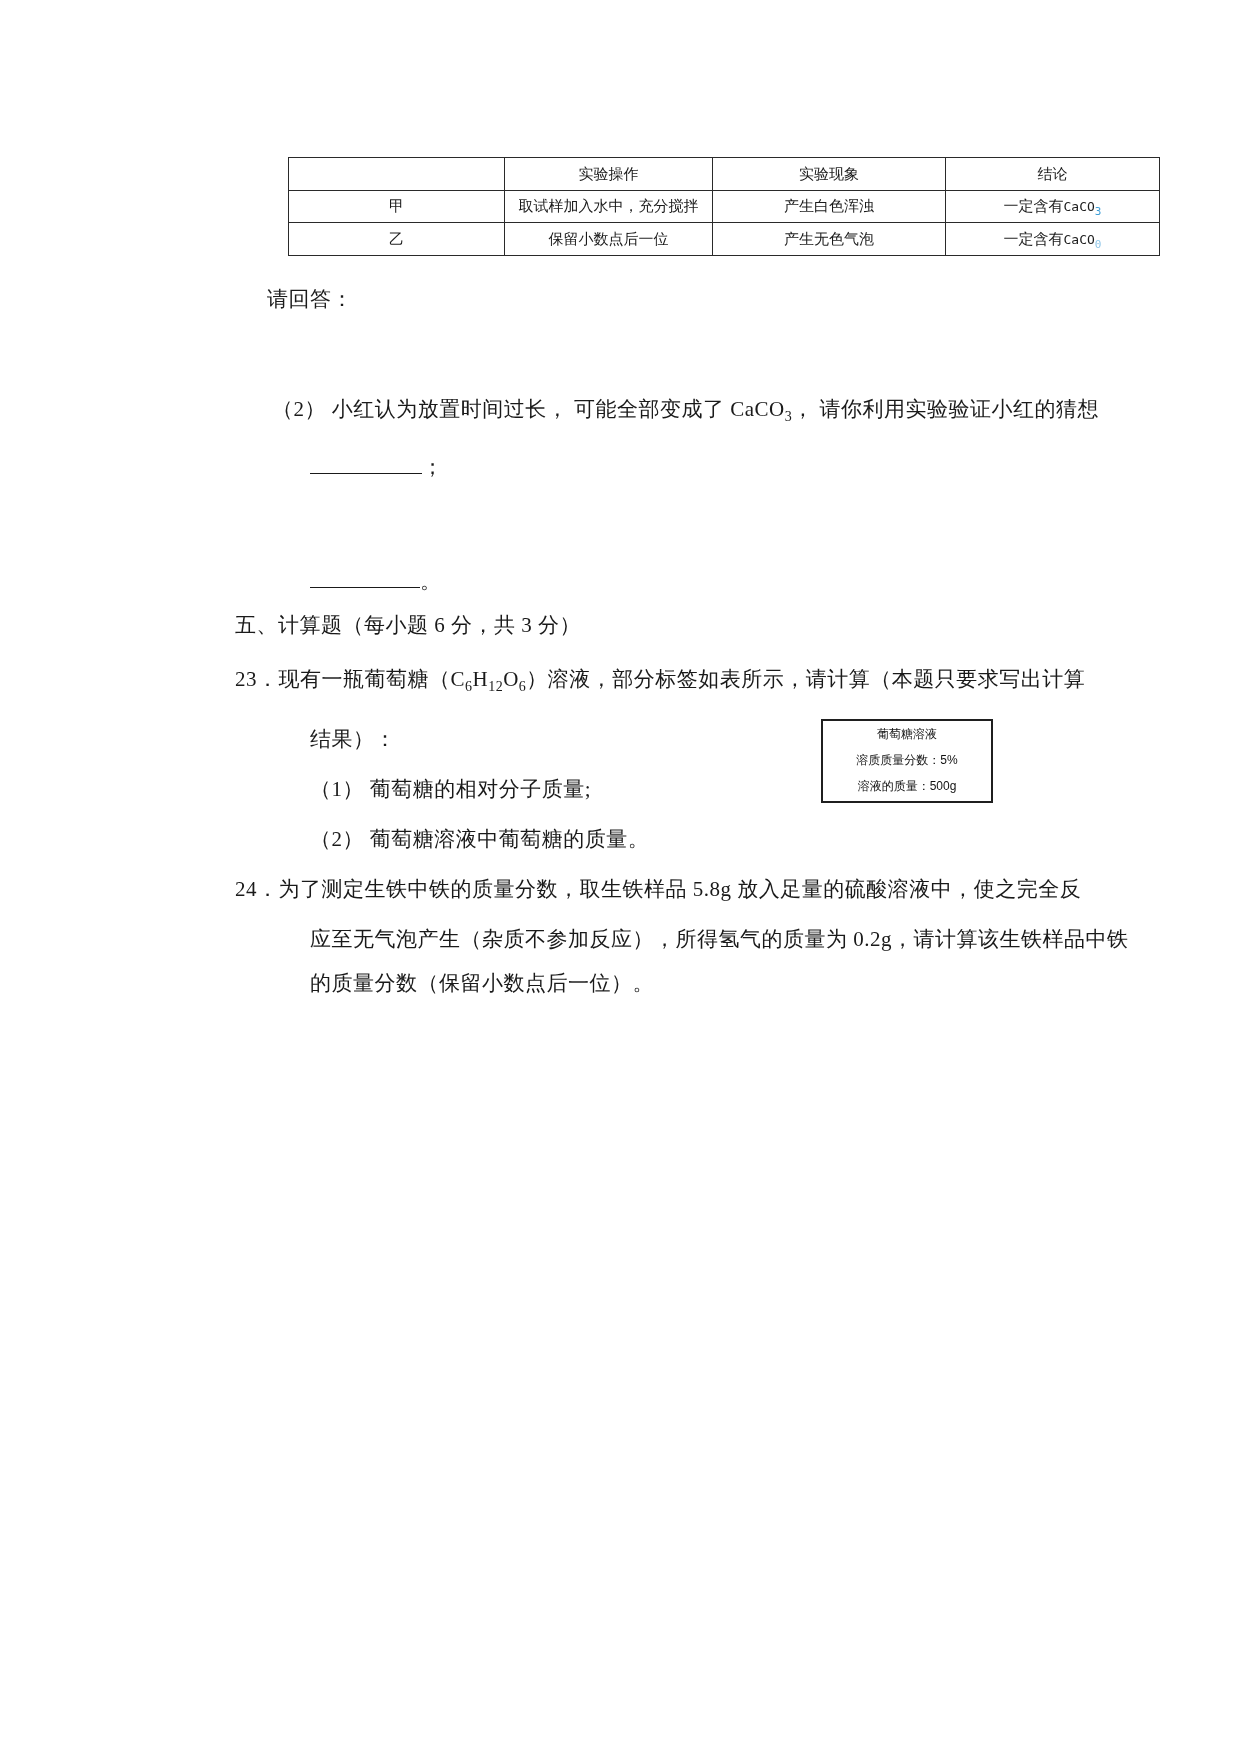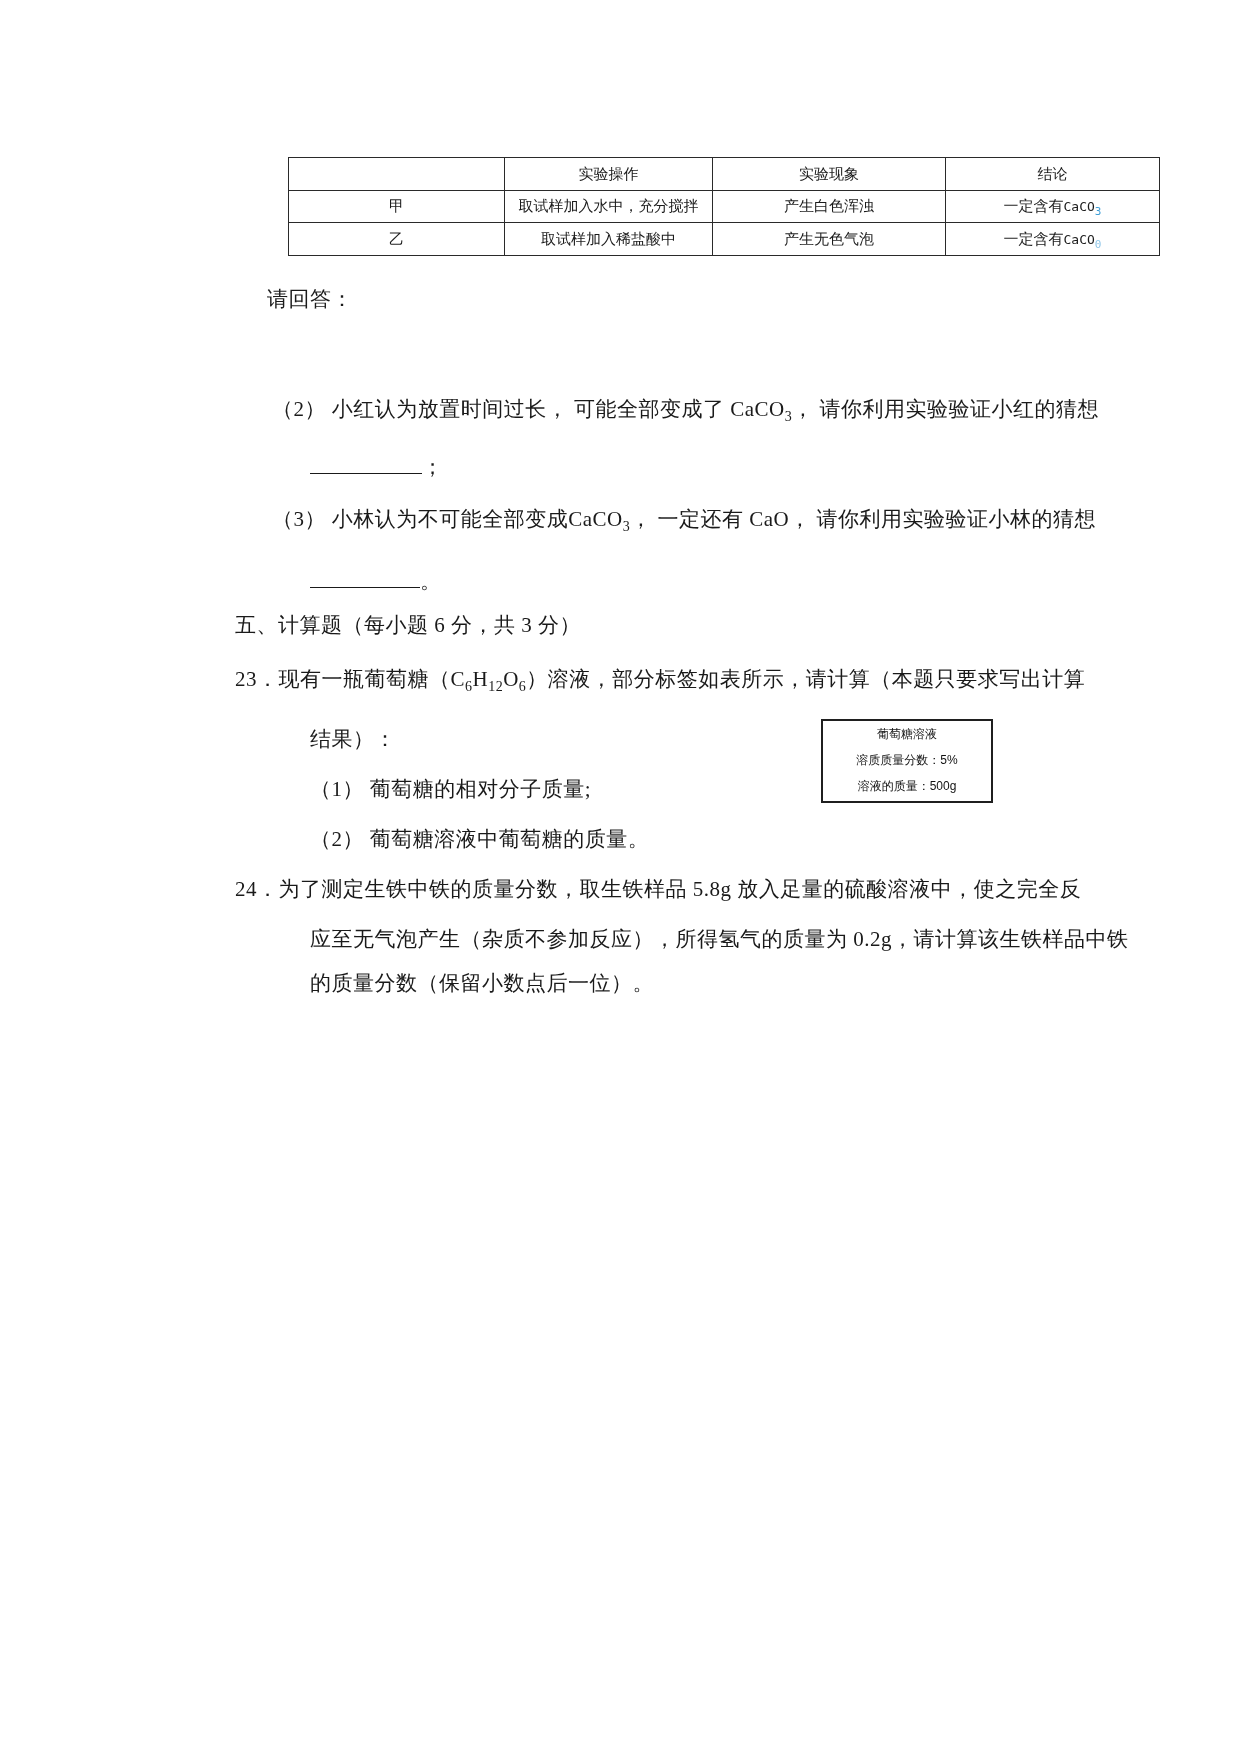--- a/index.html
+++ b/index.html
@@ -75,41 +75,38 @@
         <th>结论</th>
       </tr>
       <tr class="r1">
         <td>甲</td>
         <td>取试样加入水中，充分搅拌</td>
         <td>产生白色浑浊</td>
         <td><span>一定含有</span><span class="chem-mono">CaCO</span><sub class="chem-sub" style="color: rgb(63, 158, 214);">3</sub></td>
       </tr>
       <tr class="r2">
         <td>乙</td>
-        <td>取试样加入稀盐酸中</td>
+        <td>保留小数点后一位</td>
         <td>产生无色气泡</td>
         <td><span>一定含有</span><span class="chem-mono">CaCO</span><sub class="chem-sub" style="color: rgb(143, 198, 232);">0</sub></td>
       </tr>
     </tbody>
   </table>
 
   <div class="line" style="left:200px;top:286px;">请回答：</div>
 
 
   <div class="line" style="left:205px;top:396px;">
     <span>（2） 小红认为放置时间过长， 可能全部变成了 </span><span class="latin">CaCO</span><sub>3</sub><span>， 请你利用实验验证小红的猜想</span>
   </div>
 
   <div class="line" style="left:243px;top:452px;">
     <span class="blank w112"></span><span>；</span>
   </div>
 
-  <div class="line" style="left:205px;top:506px;">
-    <span>（3） 小林认为不可能全部变成</span><span class="latin">CaCO</span><sub>3</sub><span>， 一定还有 </span><span class="latin">CaO</span><span>， 请你利用实验验证小林的猜想</span>
-  </div>
 
   <div class="line" style="left:243px;top:566px;">
     <span class="blank w110"></span><span>。</span>
   </div>
 
   <div class="line" style="left:168px;top:612px;">五、计算题（每小题 6 分，共 3 分）</div>
 
   <div class="line" style="left:168px;top:666px;">
     <span>23．</span><span>现有一瓶葡萄糖（</span><span class="latin">C</span><sub>6</sub><span class="latin">H</span><sub>12</sub><span class="latin">O</span><sub>6</sub><span>）溶液，部分标签如表所示，请计算（本题只要求写出计算</span>
   </div>

